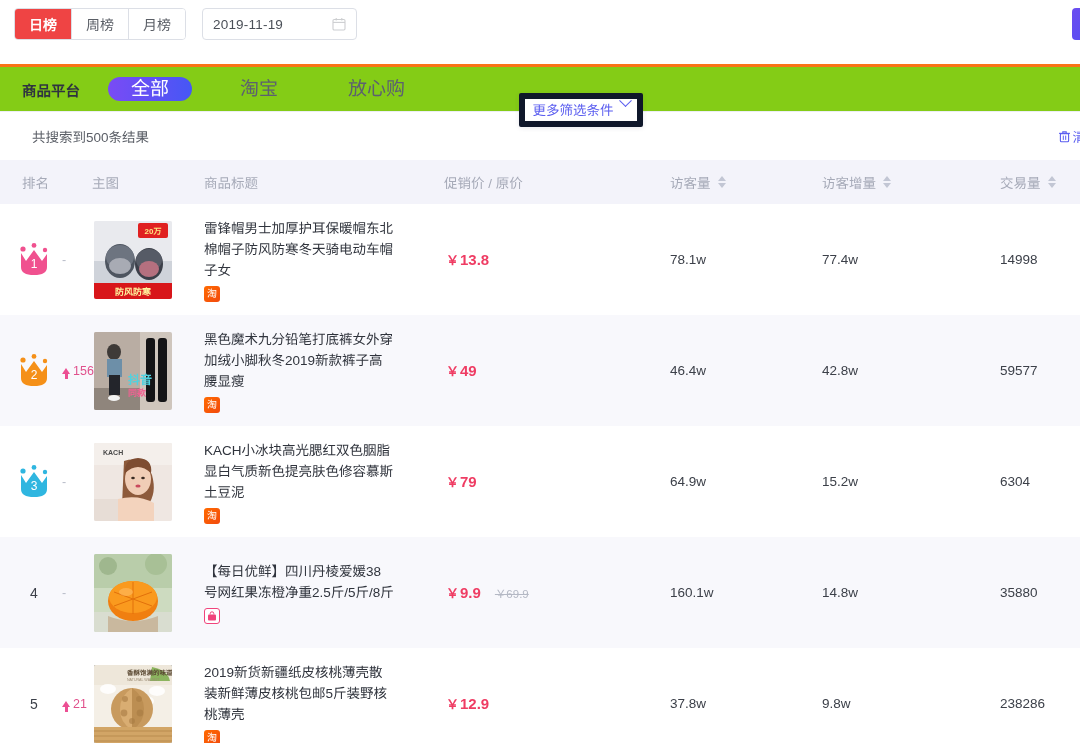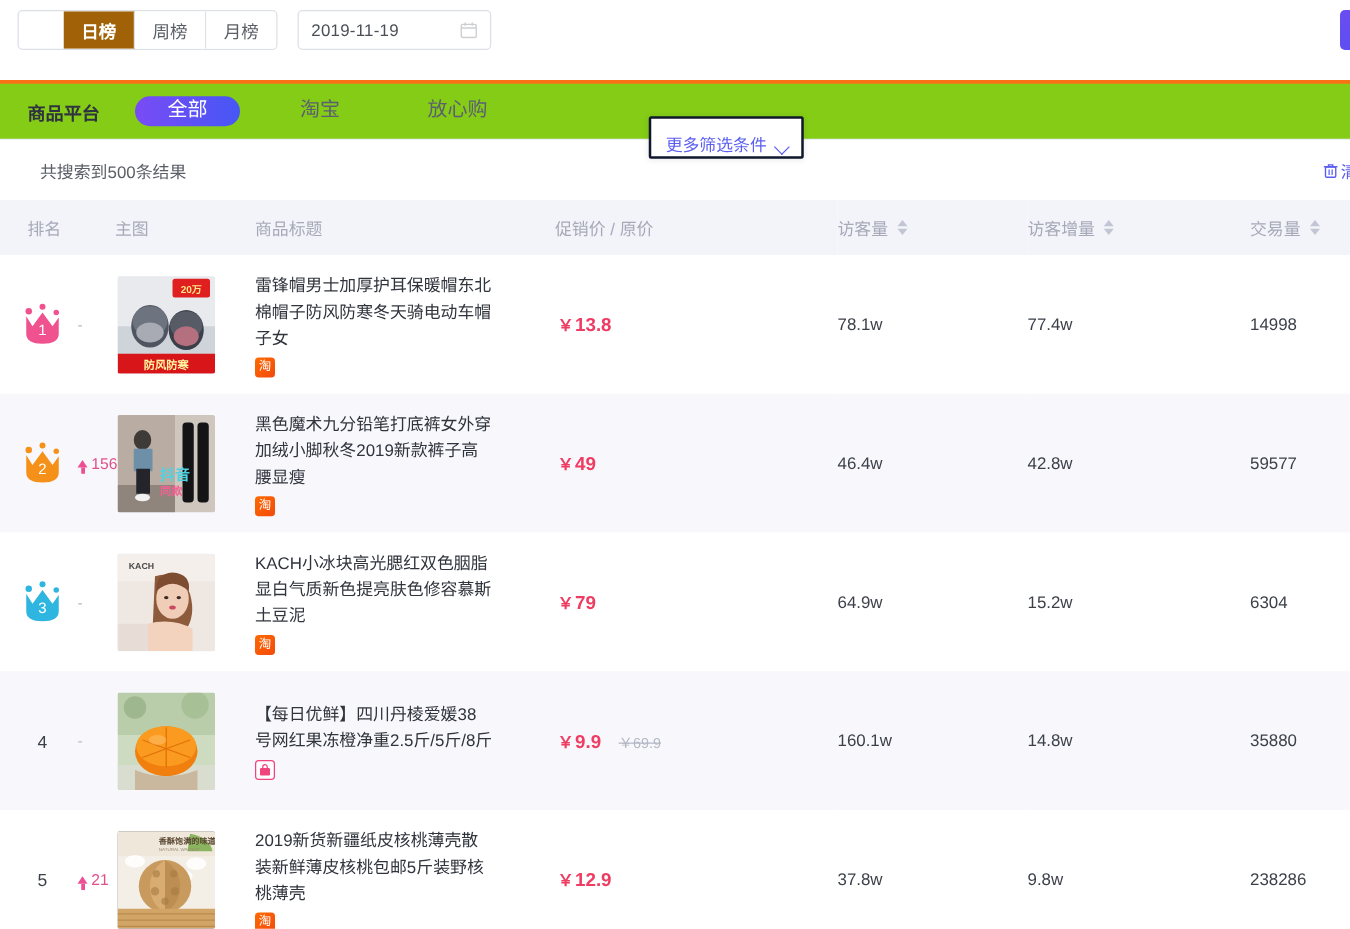--- a/index.html
+++ b/index.html
@@ -40,24 +40,23 @@
     justify-content: center;
     font-size: 14px;
     color: #5a5e66;
     background: #fff;
     border-right: 1px solid #dcdfe6;
     cursor: pointer;
     white-space: nowrap;
   }
   .seg-btn:last-child { border-right: none; }
   .seg-btn.active {
-    background: #a16207;
+    background: #ef4444;
     color: #fff;
     font-weight: 600;
-    margin-left: 36px;
   }
   .date-picker {
     margin-left: 16px;
     width: 155px;
     height: 32px;
     border: 1px solid #dcdfe6;
     border-radius: 4px;
     display: flex;
     align-items: center;
     padding: 0 10px;
@@ -94,21 +93,21 @@
     margin-top: 16px;
   }
   .filter-label {
     font-size: 14.5px;
     font-weight: 700;
     color: #2f3340;
     margin-right: 28px;
     white-space: nowrap;
   }
   .chip {
-    font-size: 16px;
+    font-size: 19px;
     color: #5c6070;
     padding: 0 22px;
     height: 24px;
     line-height: 24px;
     border-radius: 12px;
     margin-right: 26px;
     cursor: pointer;
     white-space: nowrap;
   }
   .chip.active {
@@ -144,25 +143,25 @@
   }
   .trash-ico svg { display: block; }
 
   .more-filter {
     position: absolute;
     left: 519px;
     top: 93px;
     width: 124px;
     height: 34px;
     background: #fff;
-    border: 2px solid #0f172a;
+    border: 6px solid #0f172a;
     border-radius: 2px;
     box-shadow: 0 1px 5px rgba(40,40,90,.10);
     display: flex;
-    align-items: flex-end;
+    align-items: flex-start;
     justify-content: center;
     gap: 7px;
     font-size: 13.5px;
     color: #5b5ef0;
     cursor: pointer;
     z-index: 20;
   }
   .chev { width: 9px; height: 9px; border-right: 1.6px solid #5b5ef0; border-bottom: 1.6px solid #5b5ef0; transform: rotate(45deg) translate(-2px,-2px); }
 
   

